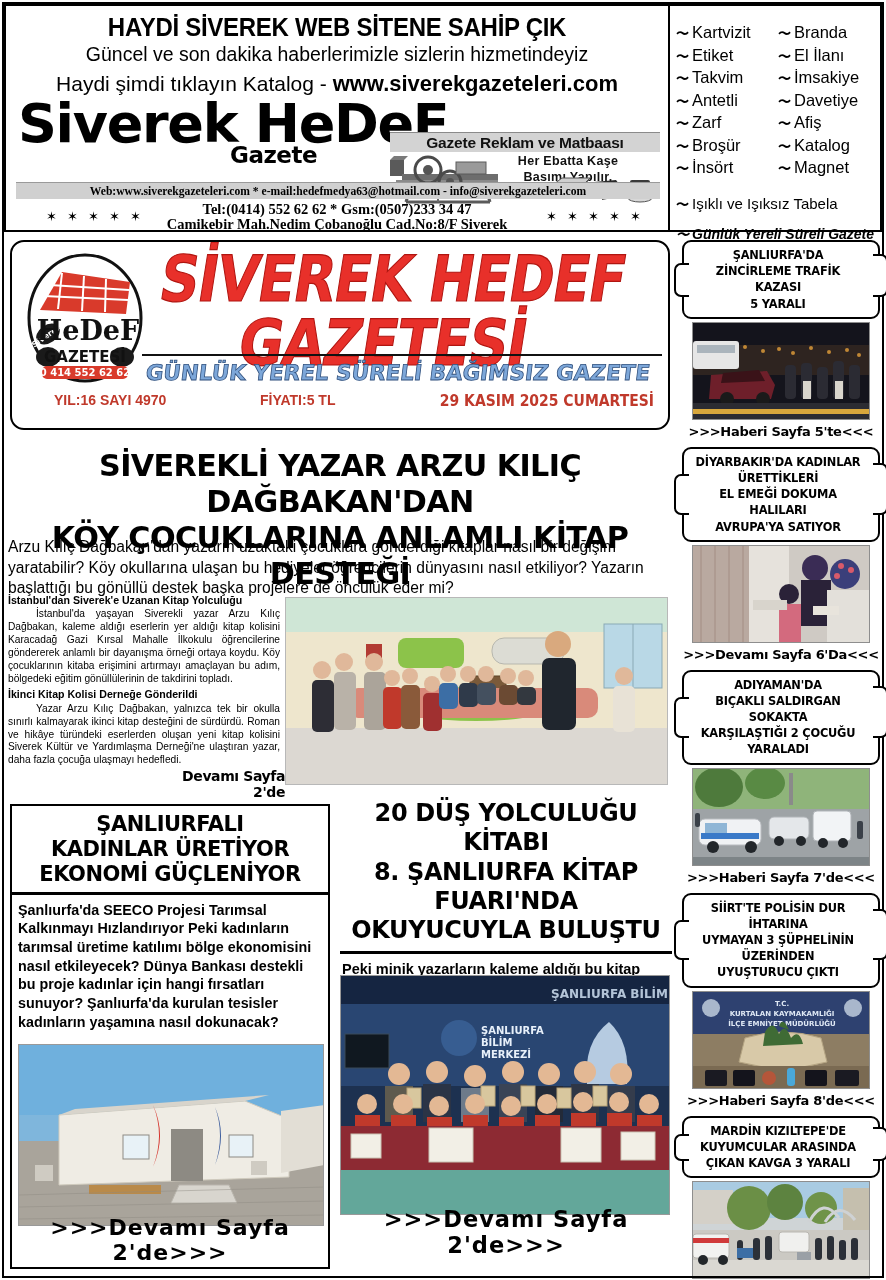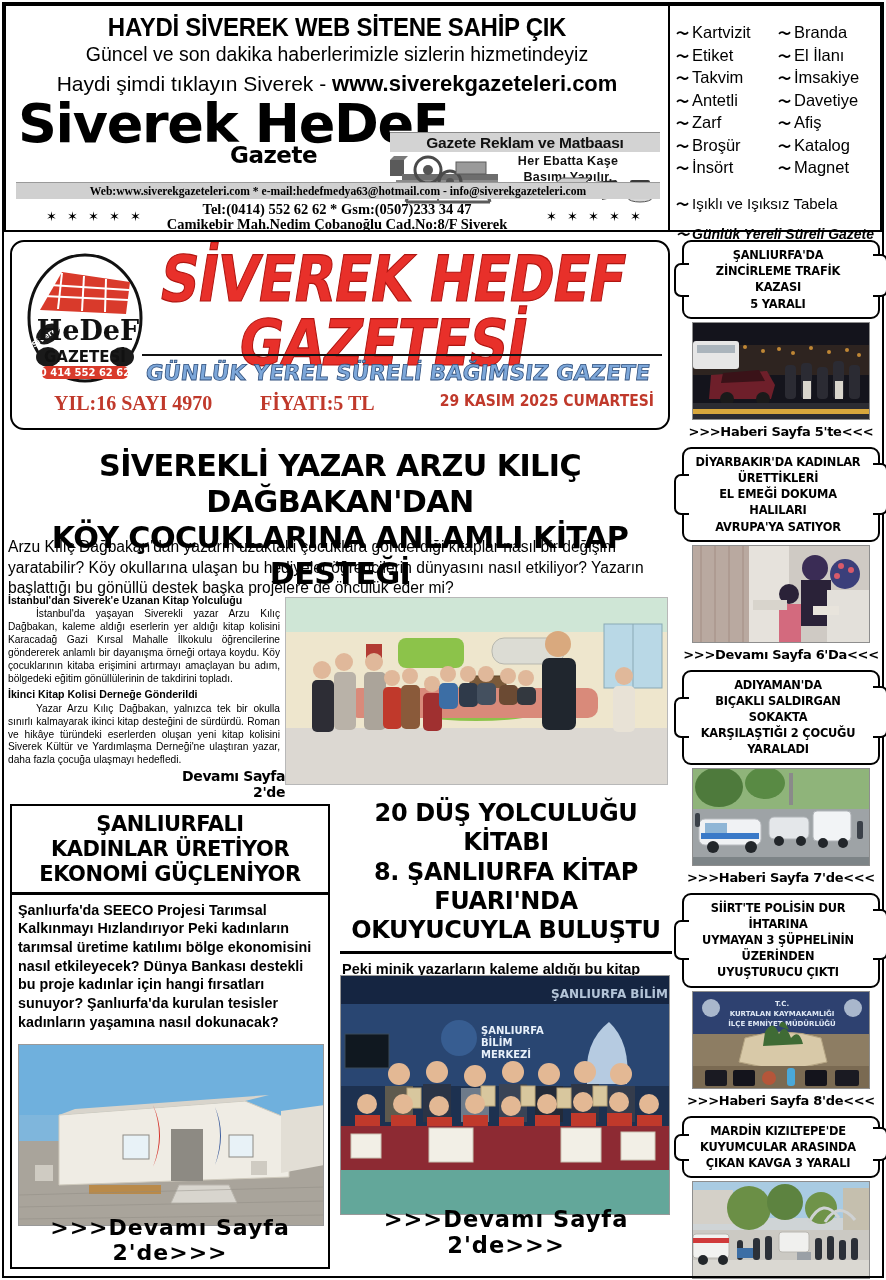--- a/index.html
+++ b/index.html
@@ -104,22 +104,22 @@
   }
   .np-rule { position: absolute; left: 130px; top: 112px; width: 520px; height: 2px; background: #111; }
   .np-sub {
     position: absolute; left: 112px; top: 118px; width: 548px; text-align: center;
     font-family: "DejaVu Sans", sans-serif; font-weight: bold; font-size: 21.5px;
     color: #7da7d9; -webkit-text-stroke: 0.8px #31517e; letter-spacing: 0px;
     transform: skewX(-7deg);
   }
   .np-meta { position: absolute; left: 0; top: 150px; width: 100%; height: 28px; }
   .np-meta span {
-    position: absolute; font-family: Liberation Serif, serif; font-weight: bold;
-    color: #c0392b; font-size: 20px;
+    position: absolute; font-family: Liberation Sans, sans-serif; font-weight: bold;
+    color: #c0392b; font-size: 14px;
   }
   .np-year { left: 42px; }
   .np-price { left: 248px; }
   .np-date { right: 14px; font-family: "DejaVu Sans", sans-serif !important; font-size: 15.5px !important; transform: scaleX(0.9); transform-origin: right; }
 
   
   .lead-hl {
     position: absolute; left: 6px; top: 448px; width: 668px;
     text-align: center; font-family: "DejaVu Sans", sans-serif; font-weight: bold;
     font-size: 30.5px; line-height: 1.18; color: #000; letter-spacing: -0.6px;
@@ -222,21 +222,21 @@
 </style>
 </head>
 <body>
 
 <div class="page">
 
   <div class="top-banner">
     <div class="tb-left">
       <div class="ad-l1">HAYDİ SİVEREK WEB SİTENE SAHİP ÇIK</div>
       <div class="ad-l2">Güncel ve son dakika haberlerimizle sizlerin hizmetindeyiz</div>
-      <div class="ad-l3"><span>Haydi şimdi tıklayın Siverek - </span><b>www.siverekgazeteleri.com</b></div>
+      <div class="ad-l3"><span>Haydi şimdi tıklayın Katalog - </span><b>www.siverekgazeteleri.com</b></div>
 
       <div class="masthead-row">
         <div class="sv-title">Siverek HeDeF</div>
         <div class="sv-sub">Gazete</div>
 
         <div class="press-box">
           <div class="press-title">Gazete Reklam ve Matbaası</div>
           <svg class="press-art" viewBox="0 0 140 52">
             <rect x="4" y="8" width="14" height="16" fill="#5a5a5a"></rect>
             <polygon points="4,8 18,8 22,4 8,4" fill="#7a7a7a"></polygon>

